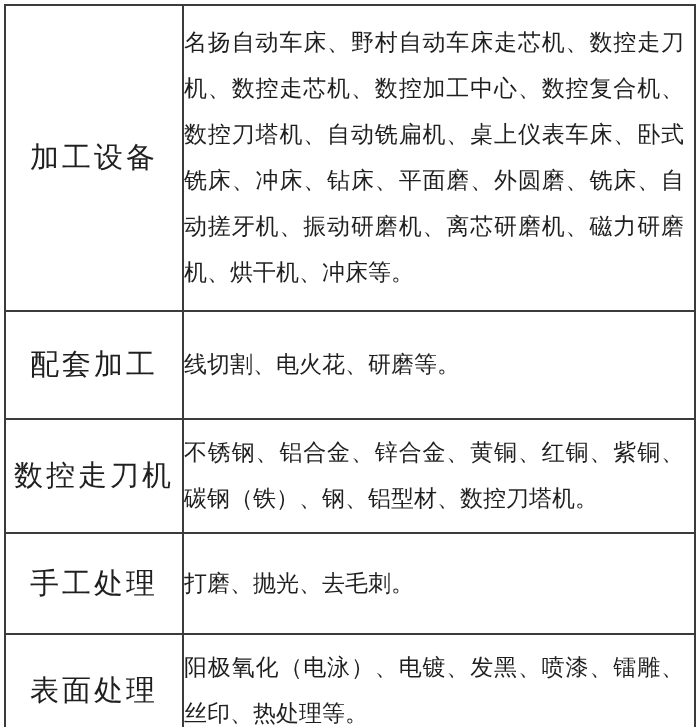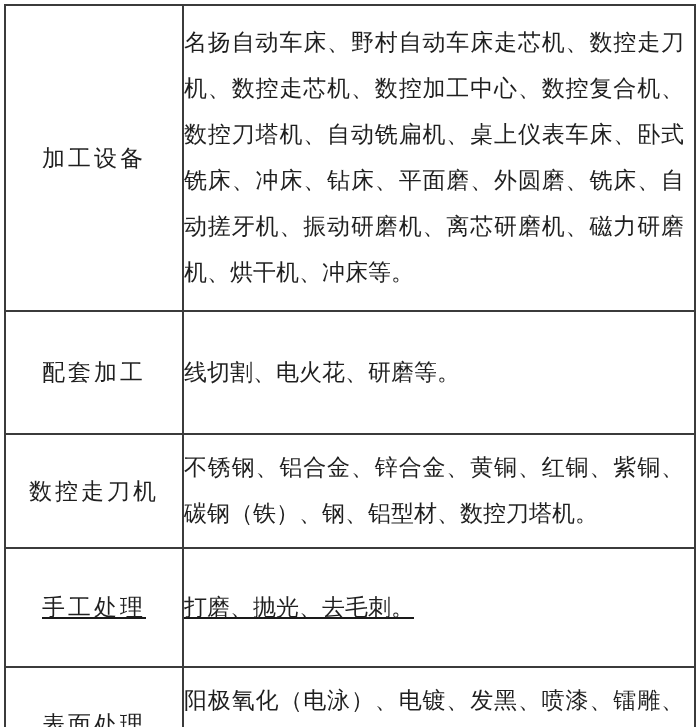--- a/index.html
+++ b/index.html
@@ -24,35 +24,35 @@
     table-layout: fixed;
   }
   table.spec-table td {
     border: 2px solid #3b3b3b;
     vertical-align: middle;
     background: #ffffff;
   }
   td.label-cell {
     width: 174px;
     text-align: center;
-    font-size: 23px;
+    font-size: 29px;
     letter-spacing: 3px;
     color: #1f1f1f;
   }
   td.content-cell {
     padding: 10px 10px 10px 0;
     font-size: 23px;
     line-height: 46px;
     text-align: justify;
     color: #1f1f1f;
   }
   tr.row-0 { height: 306px; }
-  tr.row-1 { height: 123px; }
+  tr.row-1 { height: 108px; }
   tr.row-2 { height: 107px; }
-  tr.row-3 { height: 119px; text-decoration: underline; }
+  tr.row-3 { height: 101px; }
   tr.row-4 { height: 102px; }
 </style>
 </head>
 <body>
 
 <div id="canvas">
   <table class="spec-table">
     <tbody>
       <tr class="row-0">
         <td class="label-cell">加工设备</td>

